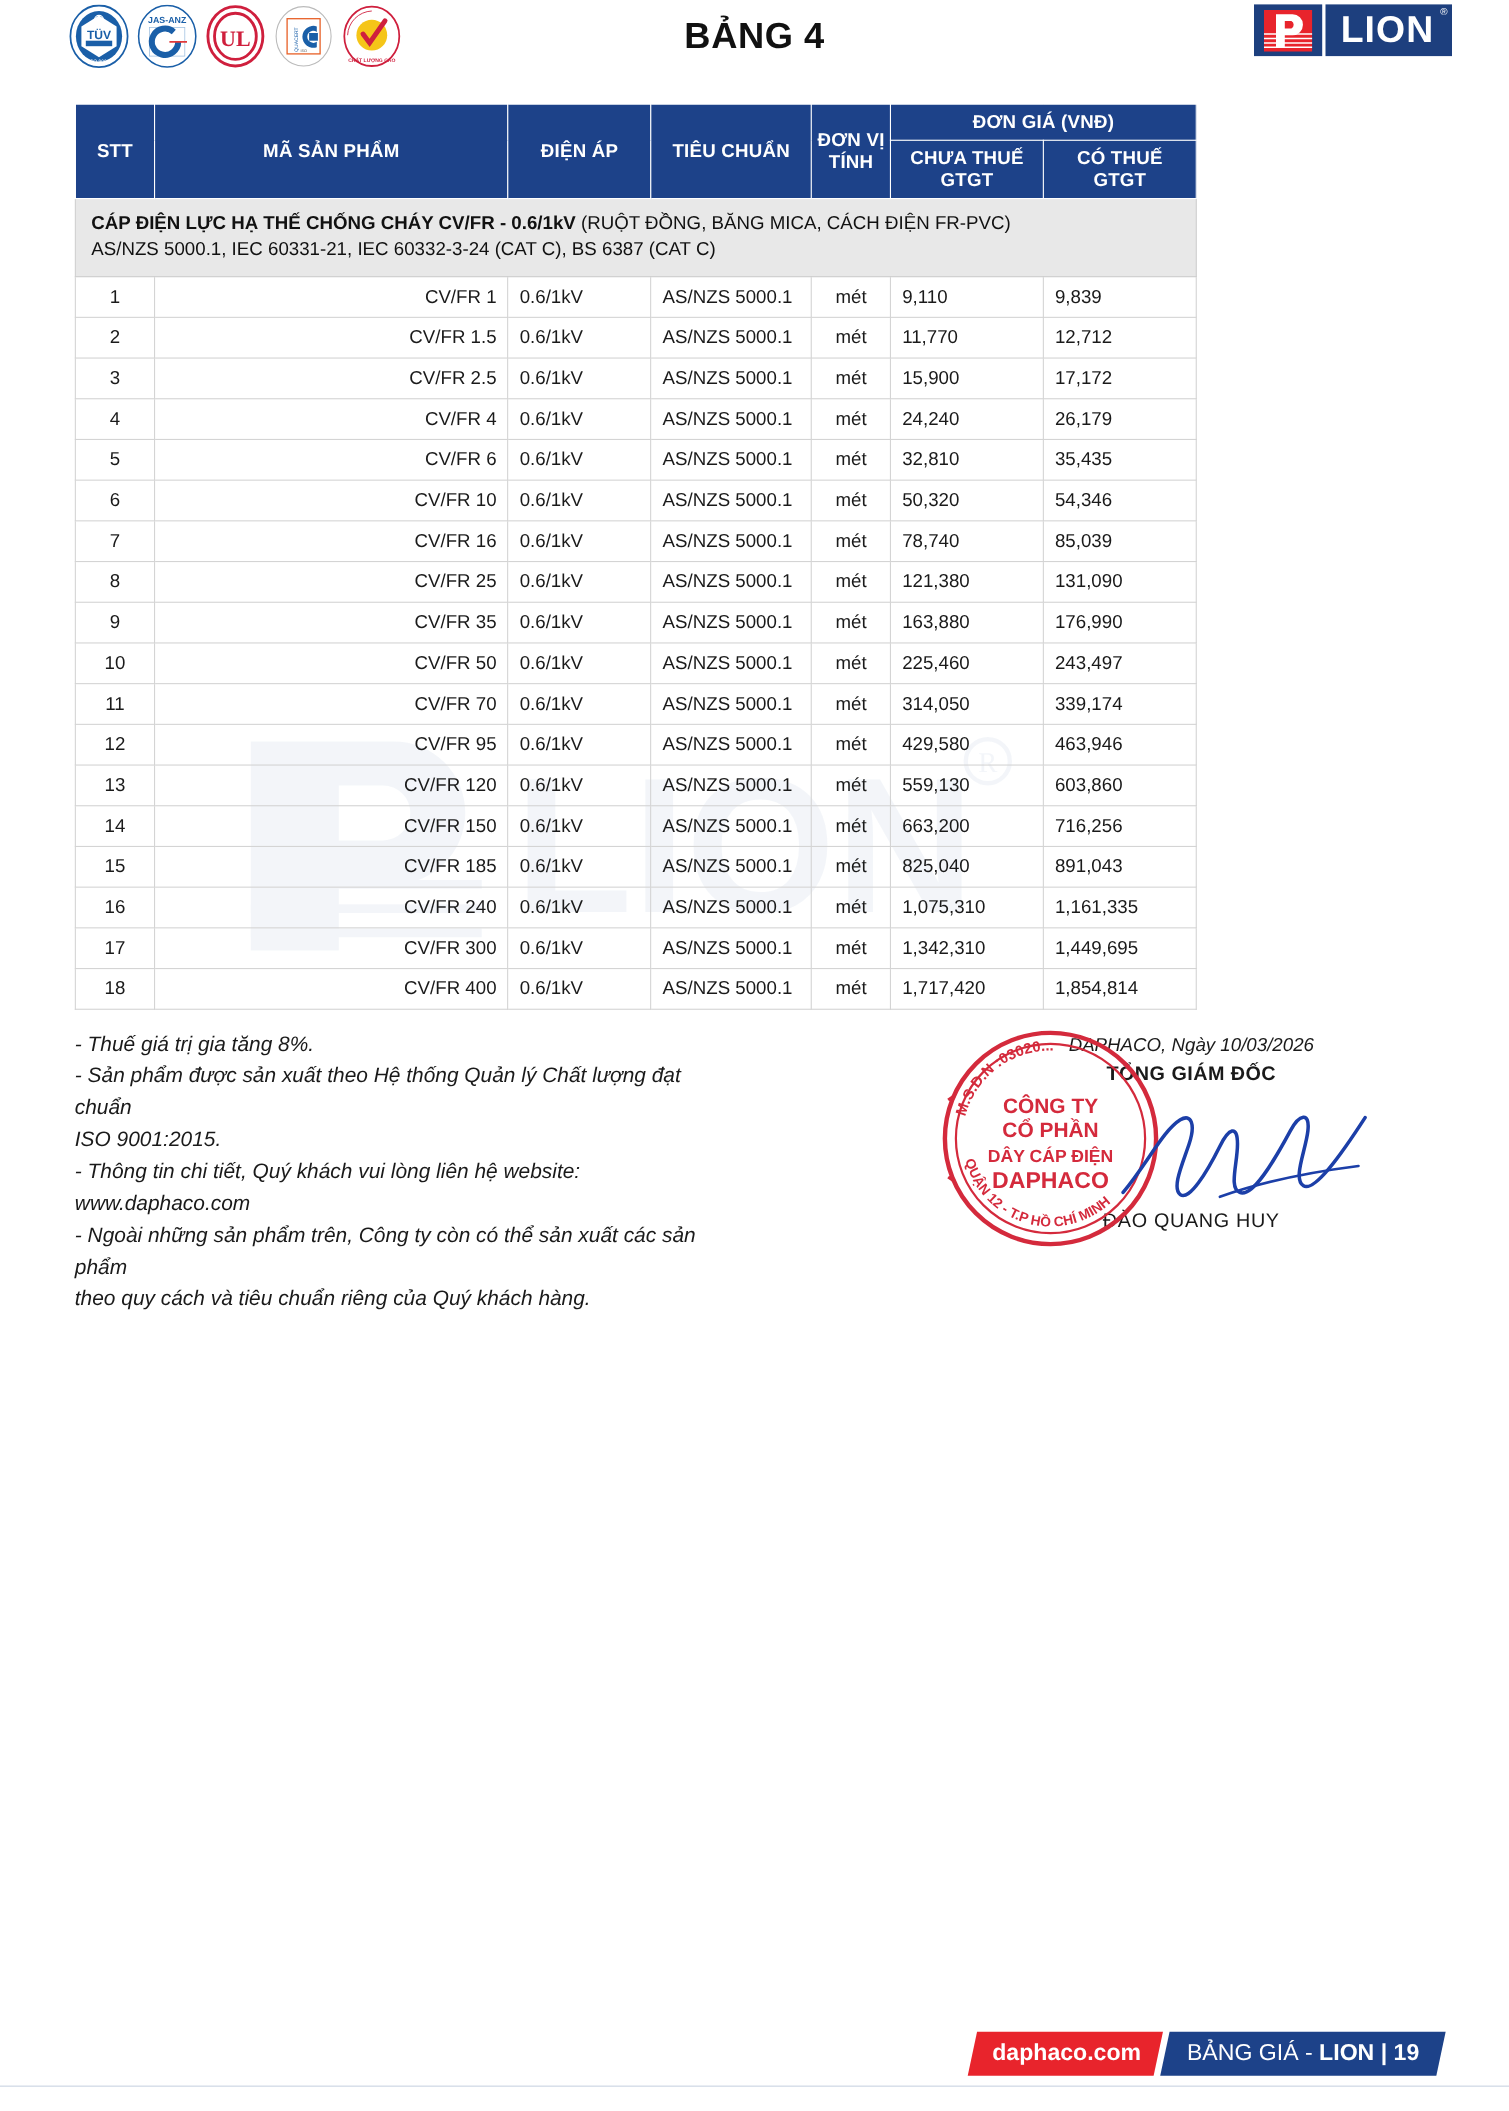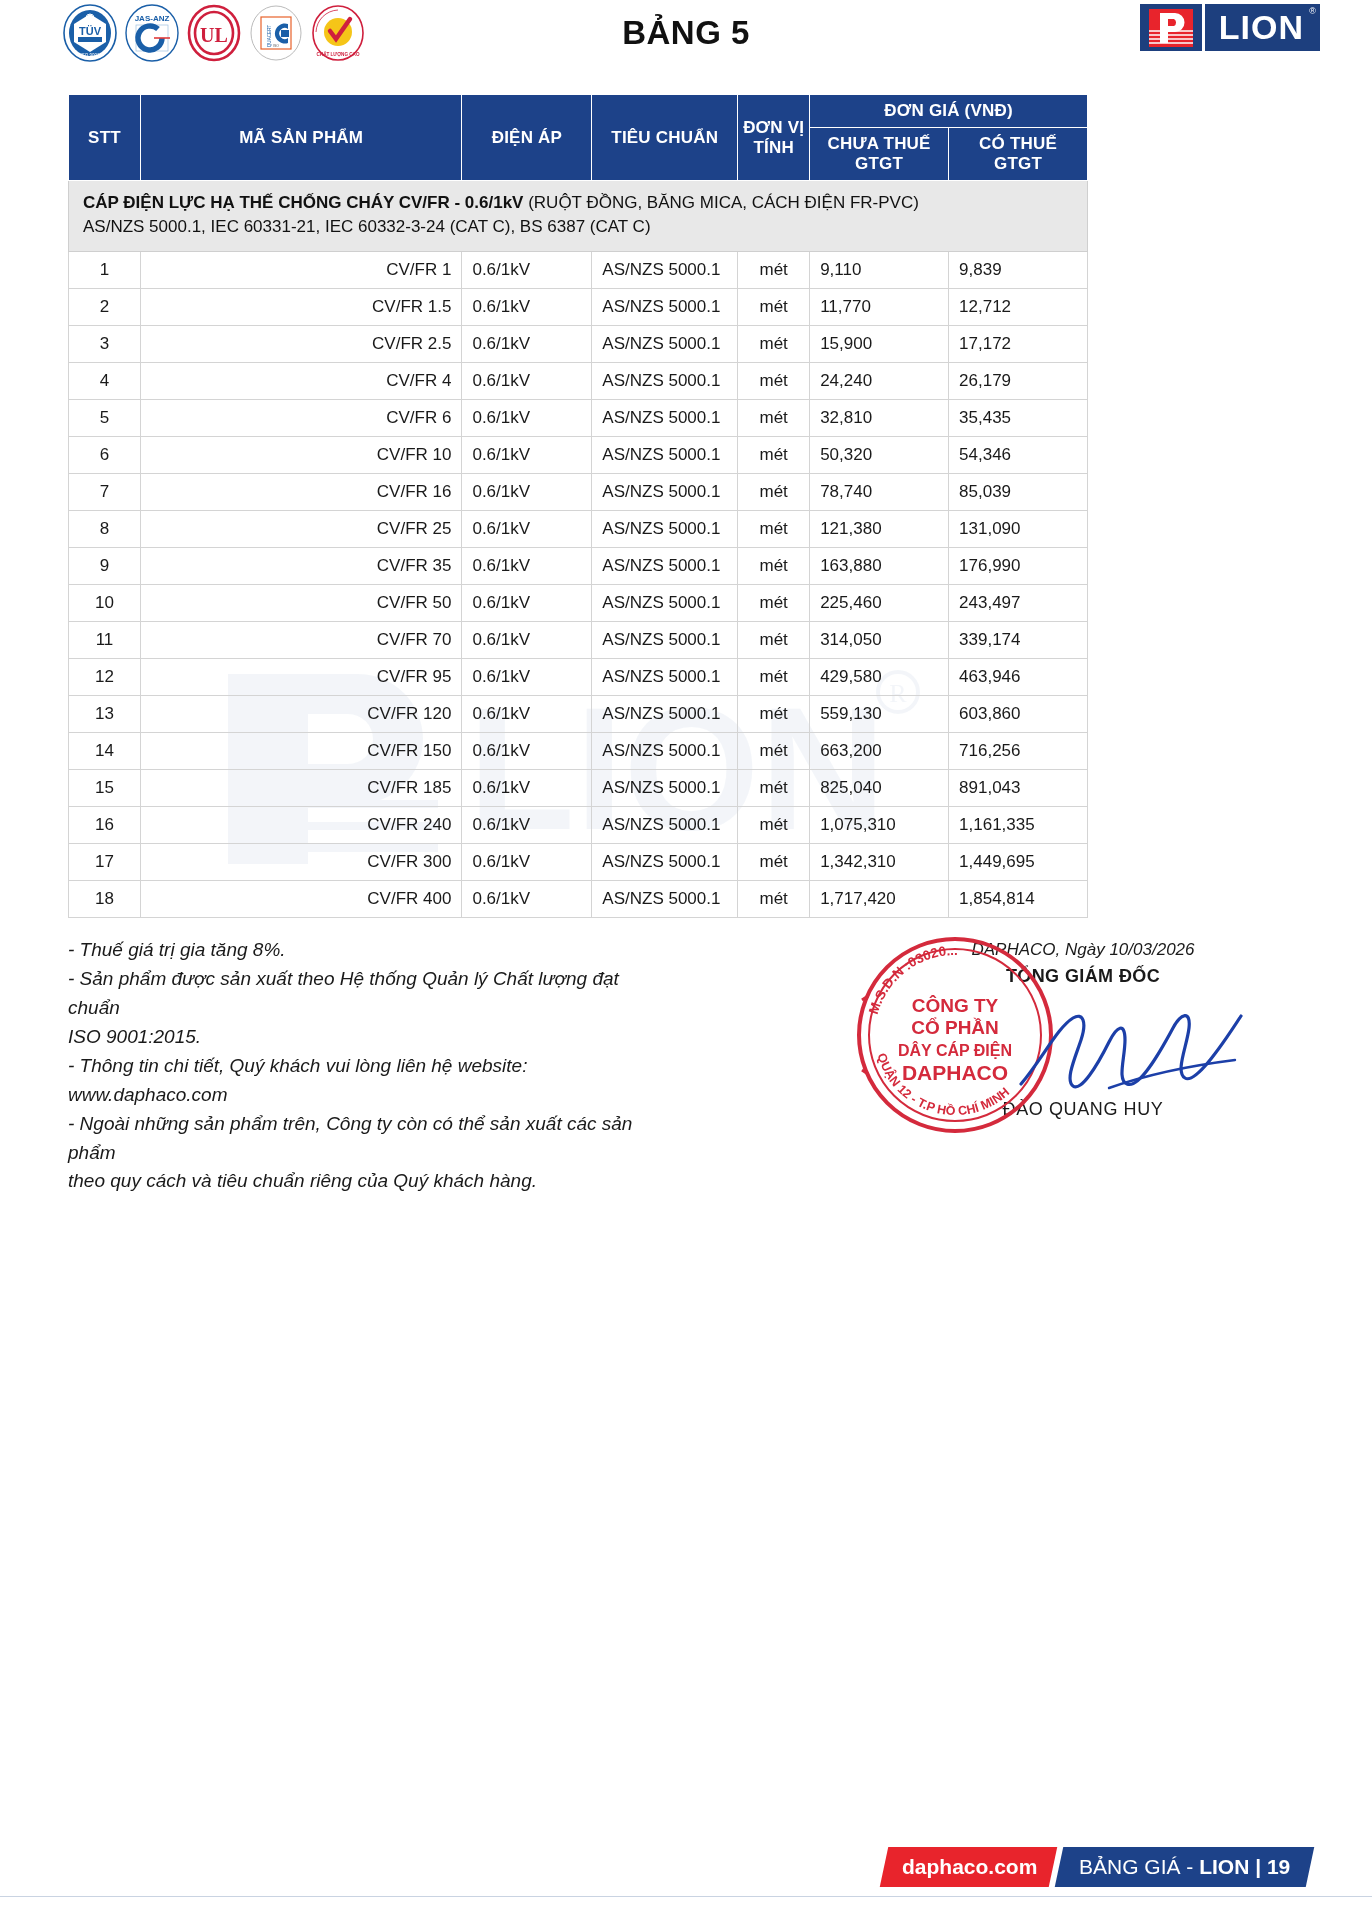--- a/index.html
+++ b/index.html
@@ -271,21 +271,21 @@
 
     <svg class="cert-badge" viewBox="0 0 56 58">
       <ellipse cx="28" cy="29" rx="25" ry="27" fill="#fff" stroke="#cf1f3d" stroke-width="1.6"></ellipse>
       <circle cx="28" cy="28" r="14" fill="#f5c518"></circle>
       <path d="M20 27 l6 8 l14 -20" fill="none" stroke="#cf1f3d" stroke-width="4.5" stroke-linecap="round"></path>
       <path d="M28 6 a23 23 0 0 0 -22 22" fill="none" stroke="#cf1f3d" stroke-width="0.8"></path>
       <text x="28" y="52" font-size="4.6" font-weight="bold" fill="#cf1f3d" text-anchor="middle" font-family="Liberation Sans, sans-serif">CHẤT LƯỢNG CAO</text>
     </svg>
   </div>
 
-  <div class="page-title">BẢNG 5</div>
+  <div class="page-title">BẢNG 4</div>
 
   <div class="brand-logo">
     <div class="brand-mark">
       <svg width="44" height="38" viewBox="0 0 44 38">
         <rect x="0" y="0" width="44" height="38" fill="#e8242c"></rect>
         <path d="M11 4 L11 34 L19 34 L19 23 L26 23 A9.5 9.5 0 0 0 26 4 Z M19 10 L25 10 A4 4 0 0 1 25 17 L19 17 Z" fill="#ffffff"></path>
         <g stroke="#ffffff" stroke-width="1.4">
           <line x1="0" y1="22" x2="44" y2="22"></line>
           <line x1="0" y1="26" x2="44" y2="26"></line>
           <line x1="0" y1="30" x2="44" y2="30"></line>

